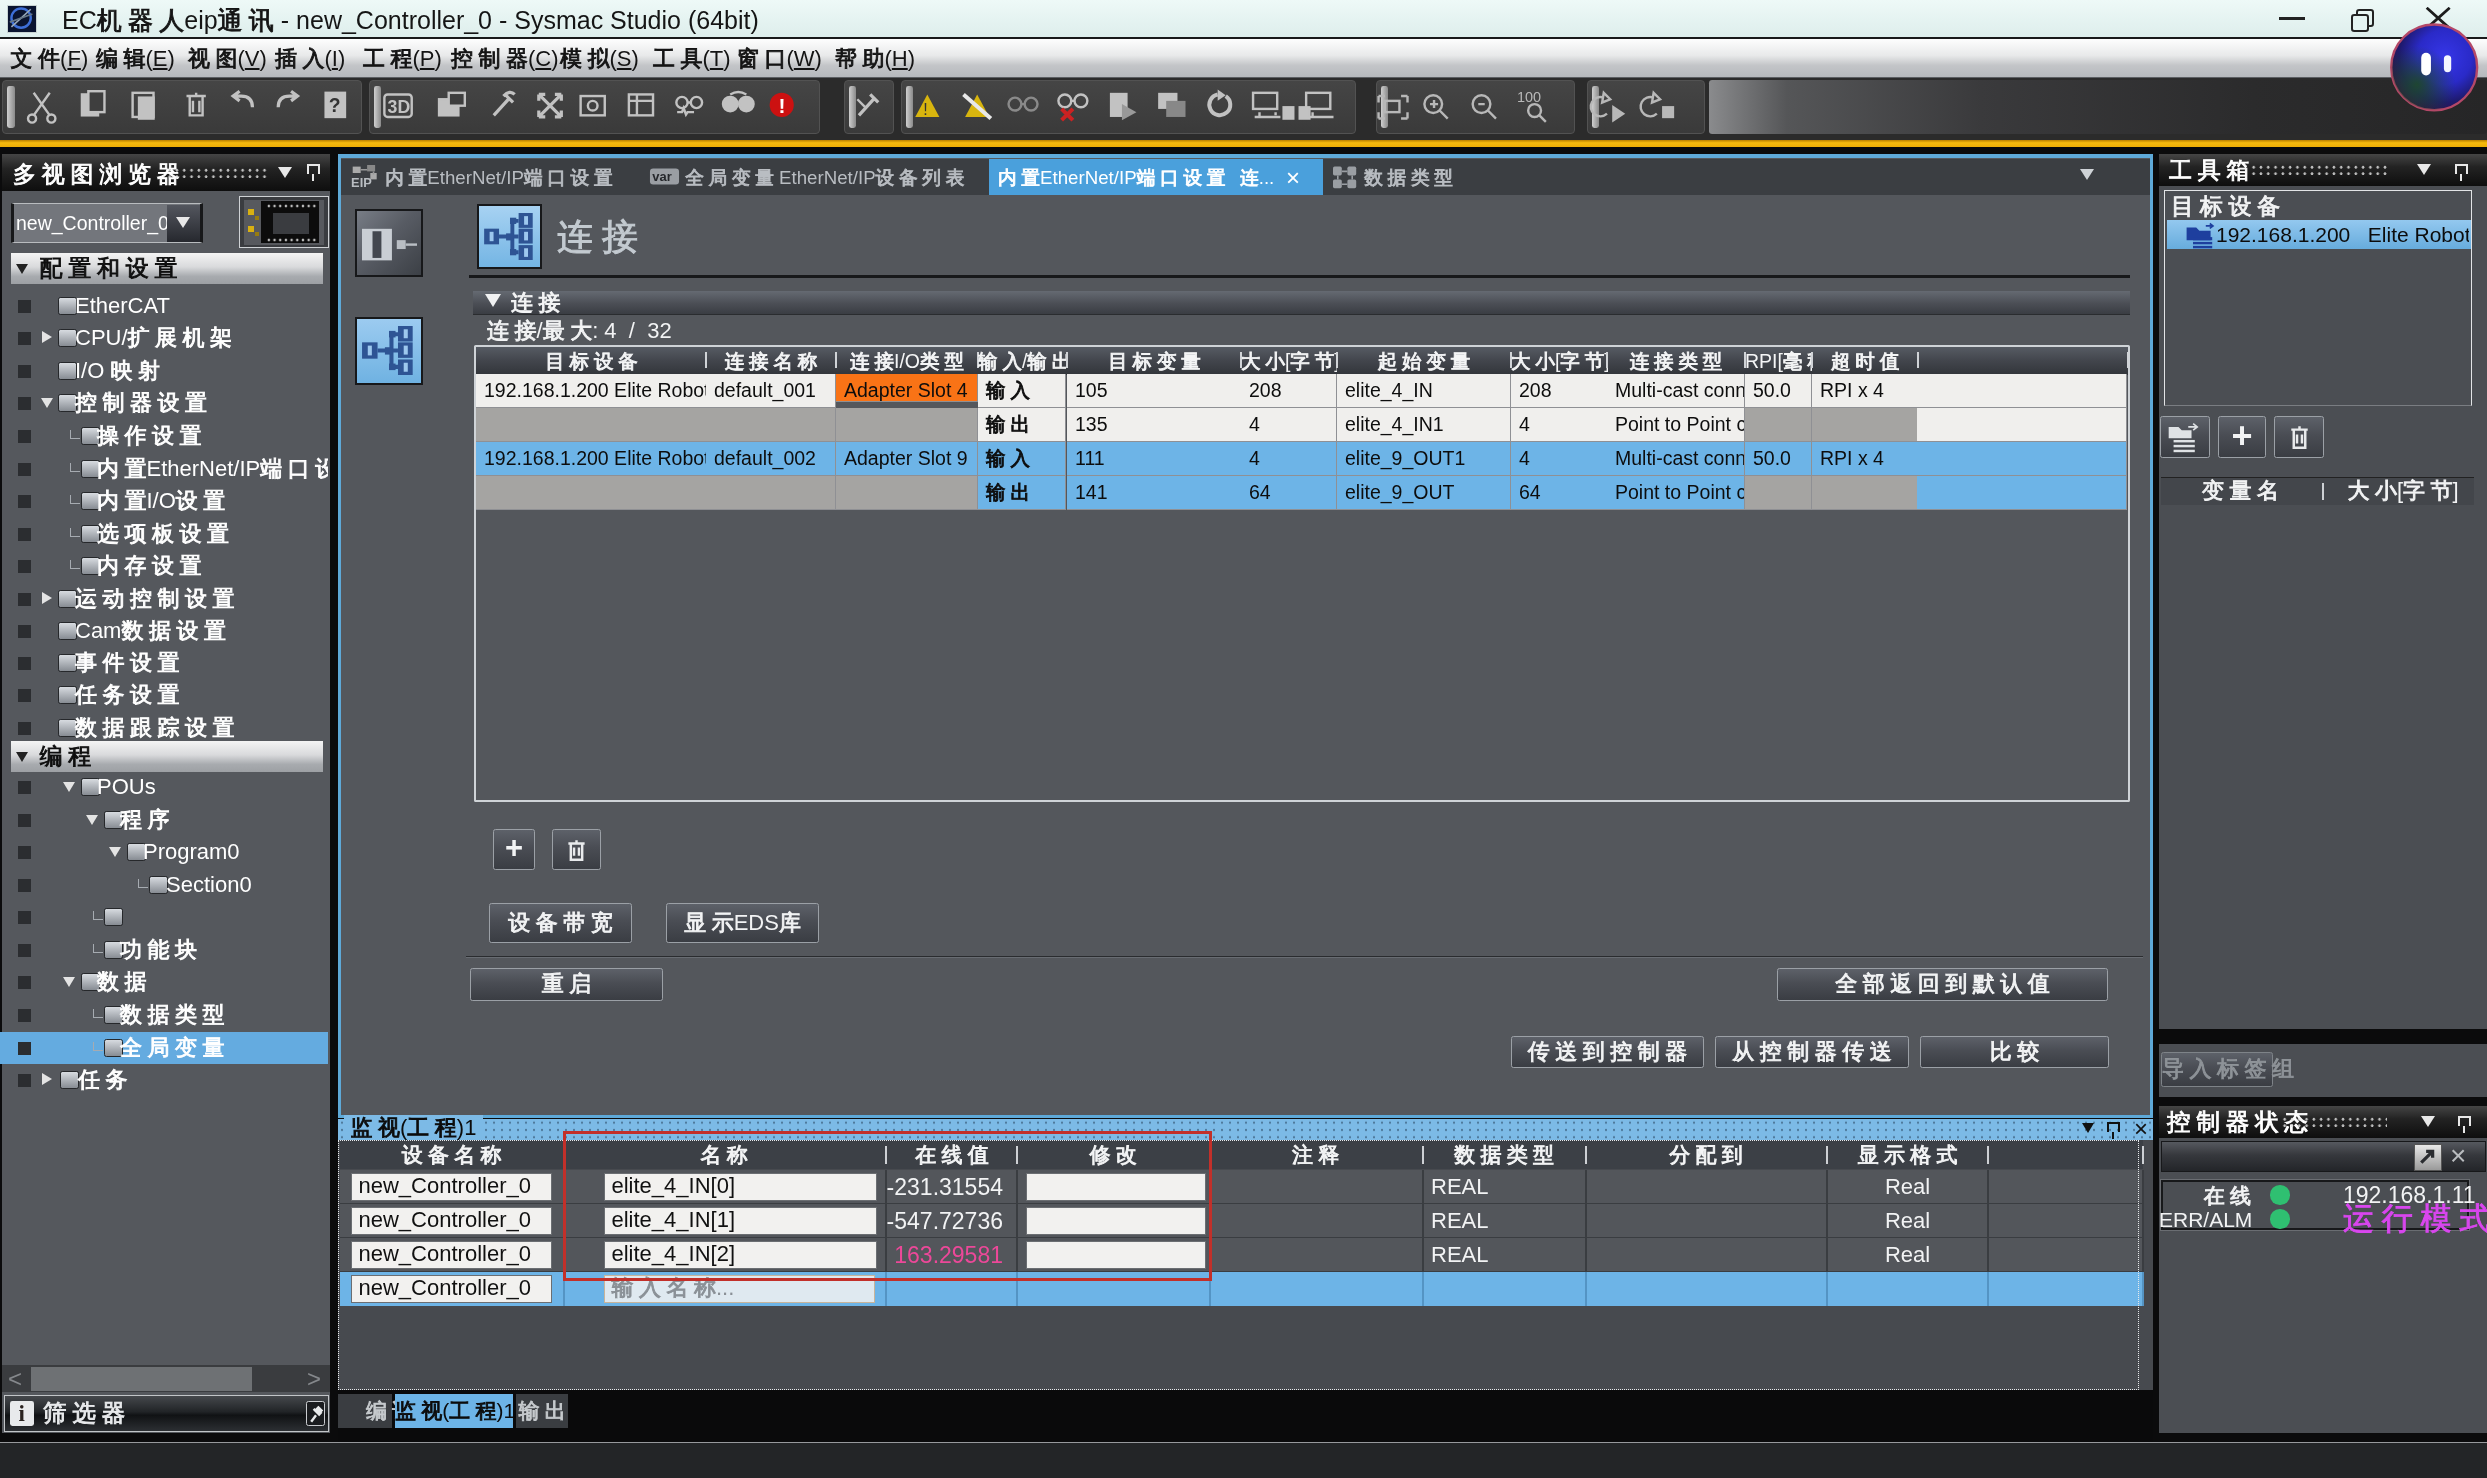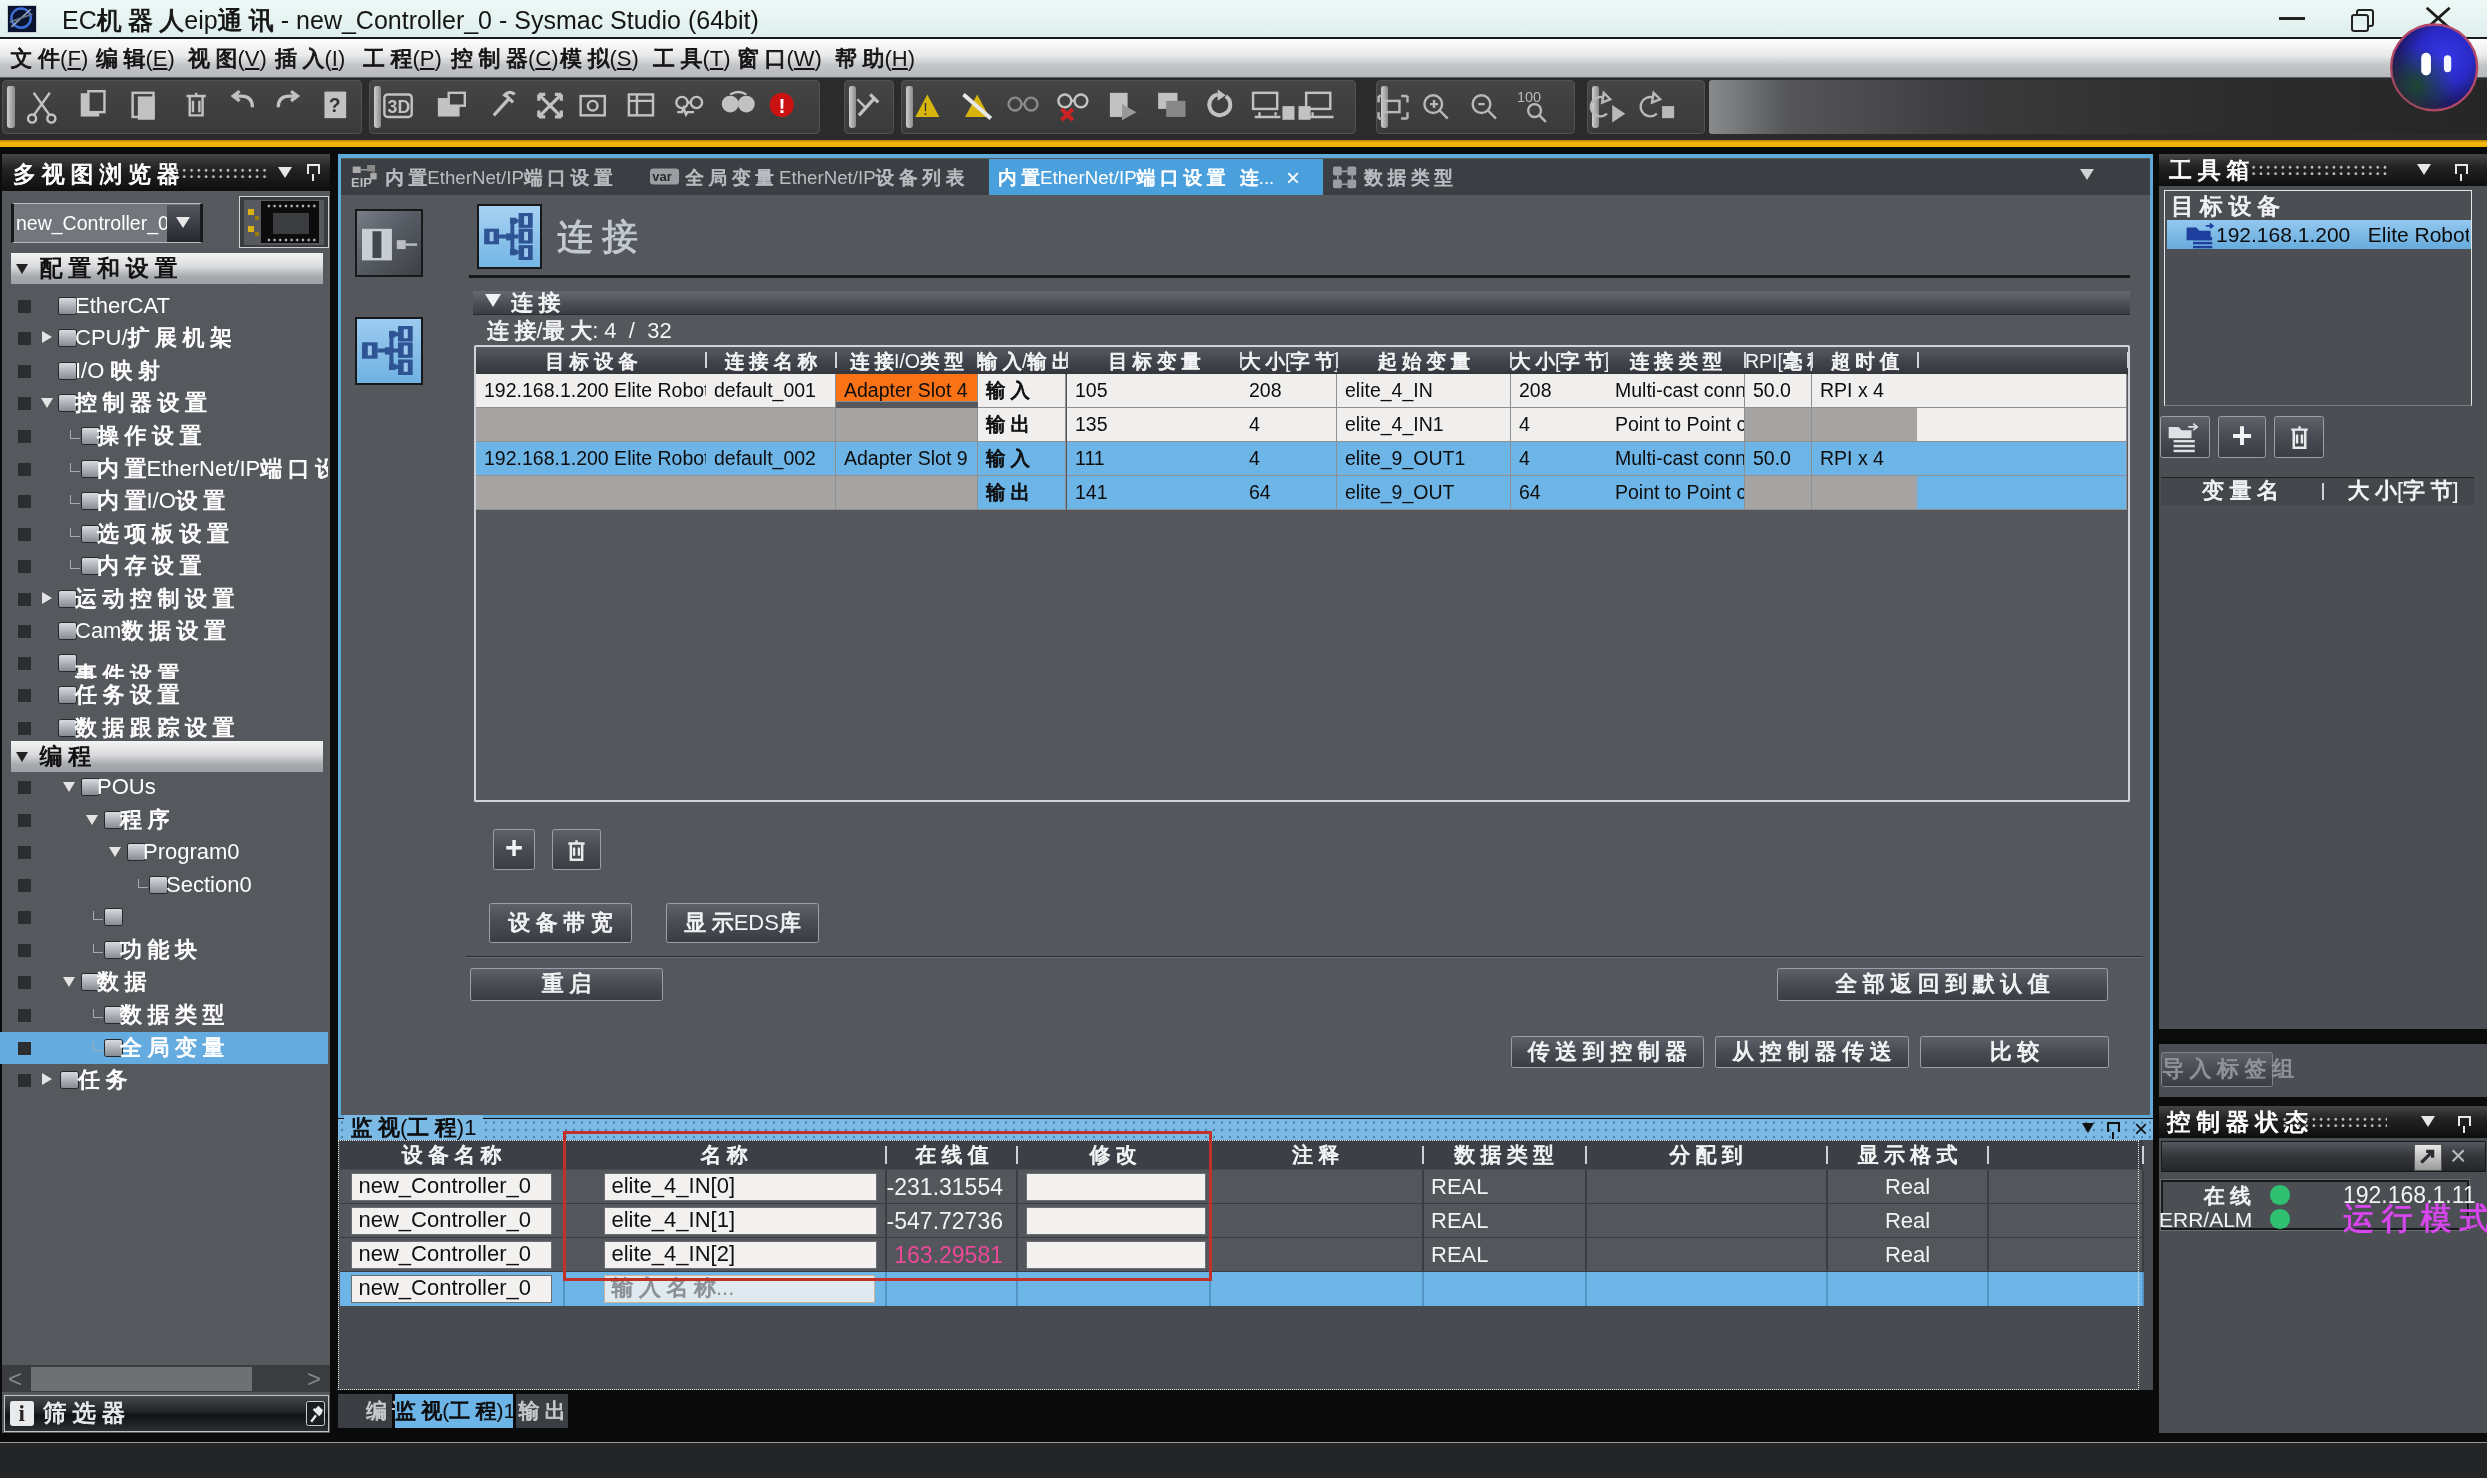--- a/index.html
+++ b/index.html
@@ -278,21 +278,21 @@
 <div class="abs" style="left:75px;top:0;"><span class="cj">运动控制设置</span></div>
 </div>
 <div class="trow" style="top:615px;">
 <div class="bullet"></div>
 <div class="ticon" style="left:58px;"></div>
 <div class="abs" style="left:75px;top:0;">Cam<span class="cj">数据设置</span></div>
 </div>
 <div class="trow" style="top:647px;">
 <div class="bullet"></div>
 <div class="ticon" style="left:58px;"></div>
-<div class="abs" style="left:75px;top:12px;"><span class="cj">事件设置</span></div>
+<div class="abs" style="left:75px;top:0;"><span class="cj">事件设置</span></div>
 </div>
 <div class="trow" style="top:679px;">
 <div class="bullet"></div>
 <div class="ticon" style="left:58px;"></div>
 <div class="abs" style="left:75px;top:0;"><span class="cj">任务设置</span></div>
 </div>
 <div class="trow" style="top:712px;">
 <div class="bullet"></div>
 <div class="ticon" style="left:58px;"></div>
 <div class="abs" style="left:75px;top:0;"><span class="cj">数据跟踪设置</span></div>

